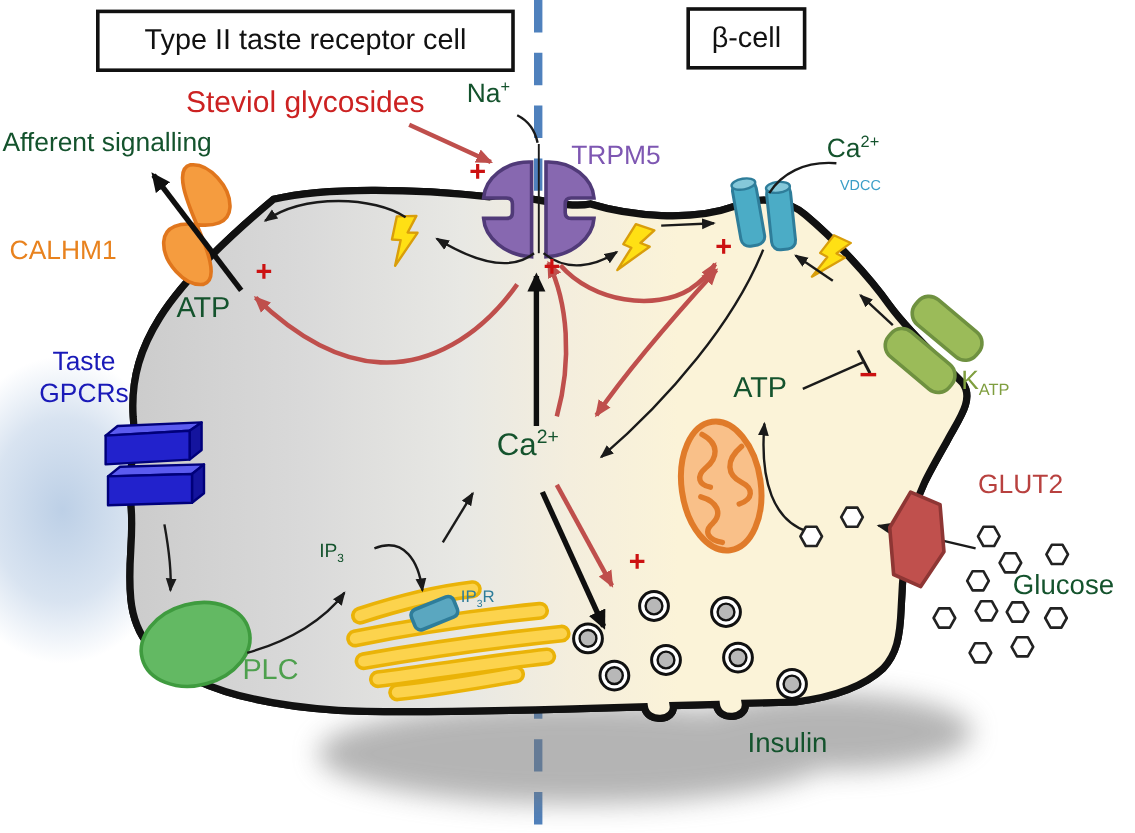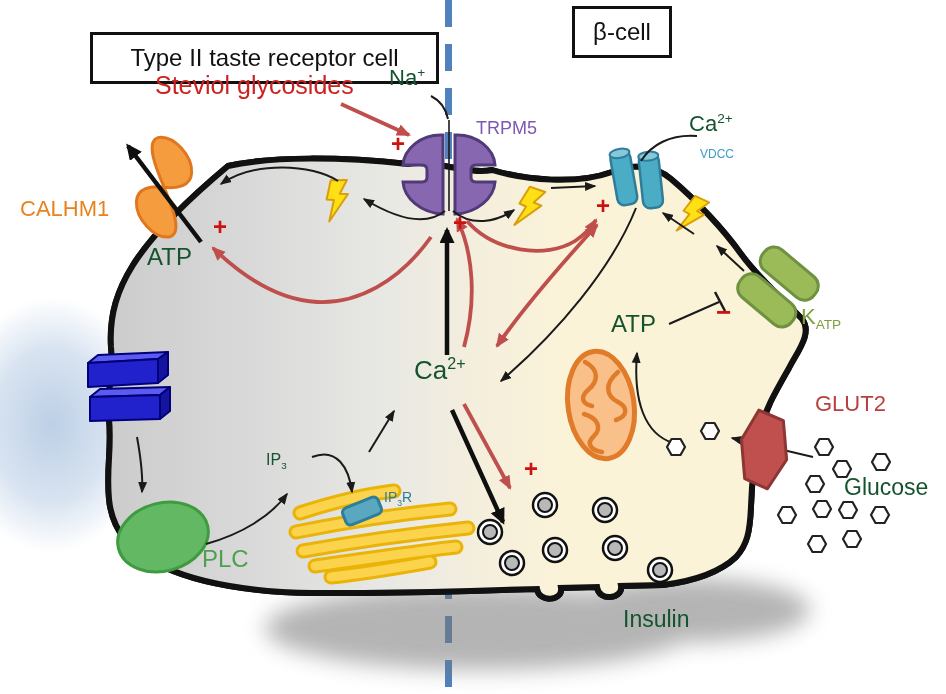--- a/index.html
+++ b/index.html
@@ -13,21 +13,21 @@
             display:flex;align-items:center;justify-content:center;
             font-size:24px;color:#111;}
   .red{color:#cc2222;}
   .plus{color:#cc1111;font-weight:bold;font-size:24px;}
   .minus{color:#cc1111;font-weight:bold;font-size:26px;}
   .purple{color:#7e57b2;}
   .teal{color:#3b9ec7;}
   .tealdark{color:#2e7d9a;}
   .green{color:#7f9e3f;}
   .greenplc{color:#4ea04e;}
-  .orange{color:#e8821e;margin-left:12px;}
+  .orange{color:#e8821e;}
   .navy{color:#1a1ab8;}
   .darkred{color:#b8413f;margin-left:24px;}
 </style>
 </head>
 <body>
 
 <div class="stage">
 
 <svg width="946" height="694" viewBox="0 0 946 694">
   <defs>
@@ -233,46 +233,51 @@
     <path d="M-4.5,-8 L4.5,-8 L9,0 L4.5,8 L-4.5,8 L-9,0 Z" transform="translate(815,484)"></path>
     <path d="M-4.5,-8 L4.5,-8 L9,0 L4.5,8 L-4.5,8 L-9,0 Z" transform="translate(787,515)"></path>
     <path d="M-4.5,-8 L4.5,-8 L9,0 L4.5,8 L-4.5,8 L-9,0 Z" transform="translate(822,509)"></path>
     <path d="M-4.5,-8 L4.5,-8 L9,0 L4.5,8 L-4.5,8 L-9,0 Z" transform="translate(848,510)"></path>
     <path d="M-4.5,-8 L4.5,-8 L9,0 L4.5,8 L-4.5,8 L-9,0 Z" transform="translate(880,515)"></path>
     <path d="M-4.5,-8 L4.5,-8 L9,0 L4.5,8 L-4.5,8 L-9,0 Z" transform="translate(817,544)"></path>
     <path d="M-4.5,-8 L4.5,-8 L9,0 L4.5,8 L-4.5,8 L-9,0 Z" transform="translate(852,539)"></path>
   </g>
 </svg>
 
-<div class="titlebox" style="left:90px;top:8px;width:343px;height:46px;margin-top:24px;">
+<div class="titlebox" style="left:80px;top:8px;width:343px;height:46px;">
   <span>Type II taste receptor cell</span>
 </div>
 <div class="titlebox" style="left:572px;top:6px;width:94px;height:46px;">
   <span>β-cell</span>
 </div>
 
 <div class="lbl red" style="left:155px;top:72px;font-size:25px;">Steviol glycosides</div>
 
 <div class="lbl" style="left:389px;top:67px;font-size:22px;">
   <span>Na</span><sup>+</sup>
 </div>
 
-<div class="lbl purple" style="left:476px;top:119px;font-size:18px;">TRPM5</div>
+<div class="lbl purple" style="left:476px;top:119px;font-size:22px;">TRPM5</div>
 
 <div class="lbl" style="left:689px;top:113px;font-size:22px;">
   <span>Ca</span><sup>2+</sup>
 </div>
 
 <div class="lbl teal" style="left:700px;top:148px;font-size:12px;">VDCC</div>
 
+<div class="lbl" style="left:2px;top:108px;font-size:22px;">Afferent signalling</div>
 
 <div class="lbl orange" style="left:8px;top:198px;font-size:22px;">CALHM1</div>
 
 <div class="lbl" style="left:147px;top:245px;font-size:24px;">ATP</div>
 
+<div class="lbl navy" style="left:14px;top:287px;font-size:22px;width:112px;text-align:center;line-height:27px;white-space:normal;">
+  <span>Taste</span><br>
+  <span>GPCRs</span>
+</div>
 
 <div class="lbl" style="left:414px;top:357px;font-size:26px;">
   <span>Ca</span><sup>2+</sup>
 </div>
 
 <div class="lbl" style="left:611px;top:312px;font-size:24px;">ATP</div>
 
 <div class="lbl green" style="left:801px;top:306px;font-size:22px;">
   <span>K</span><sub>ATP</sub>
 </div>

